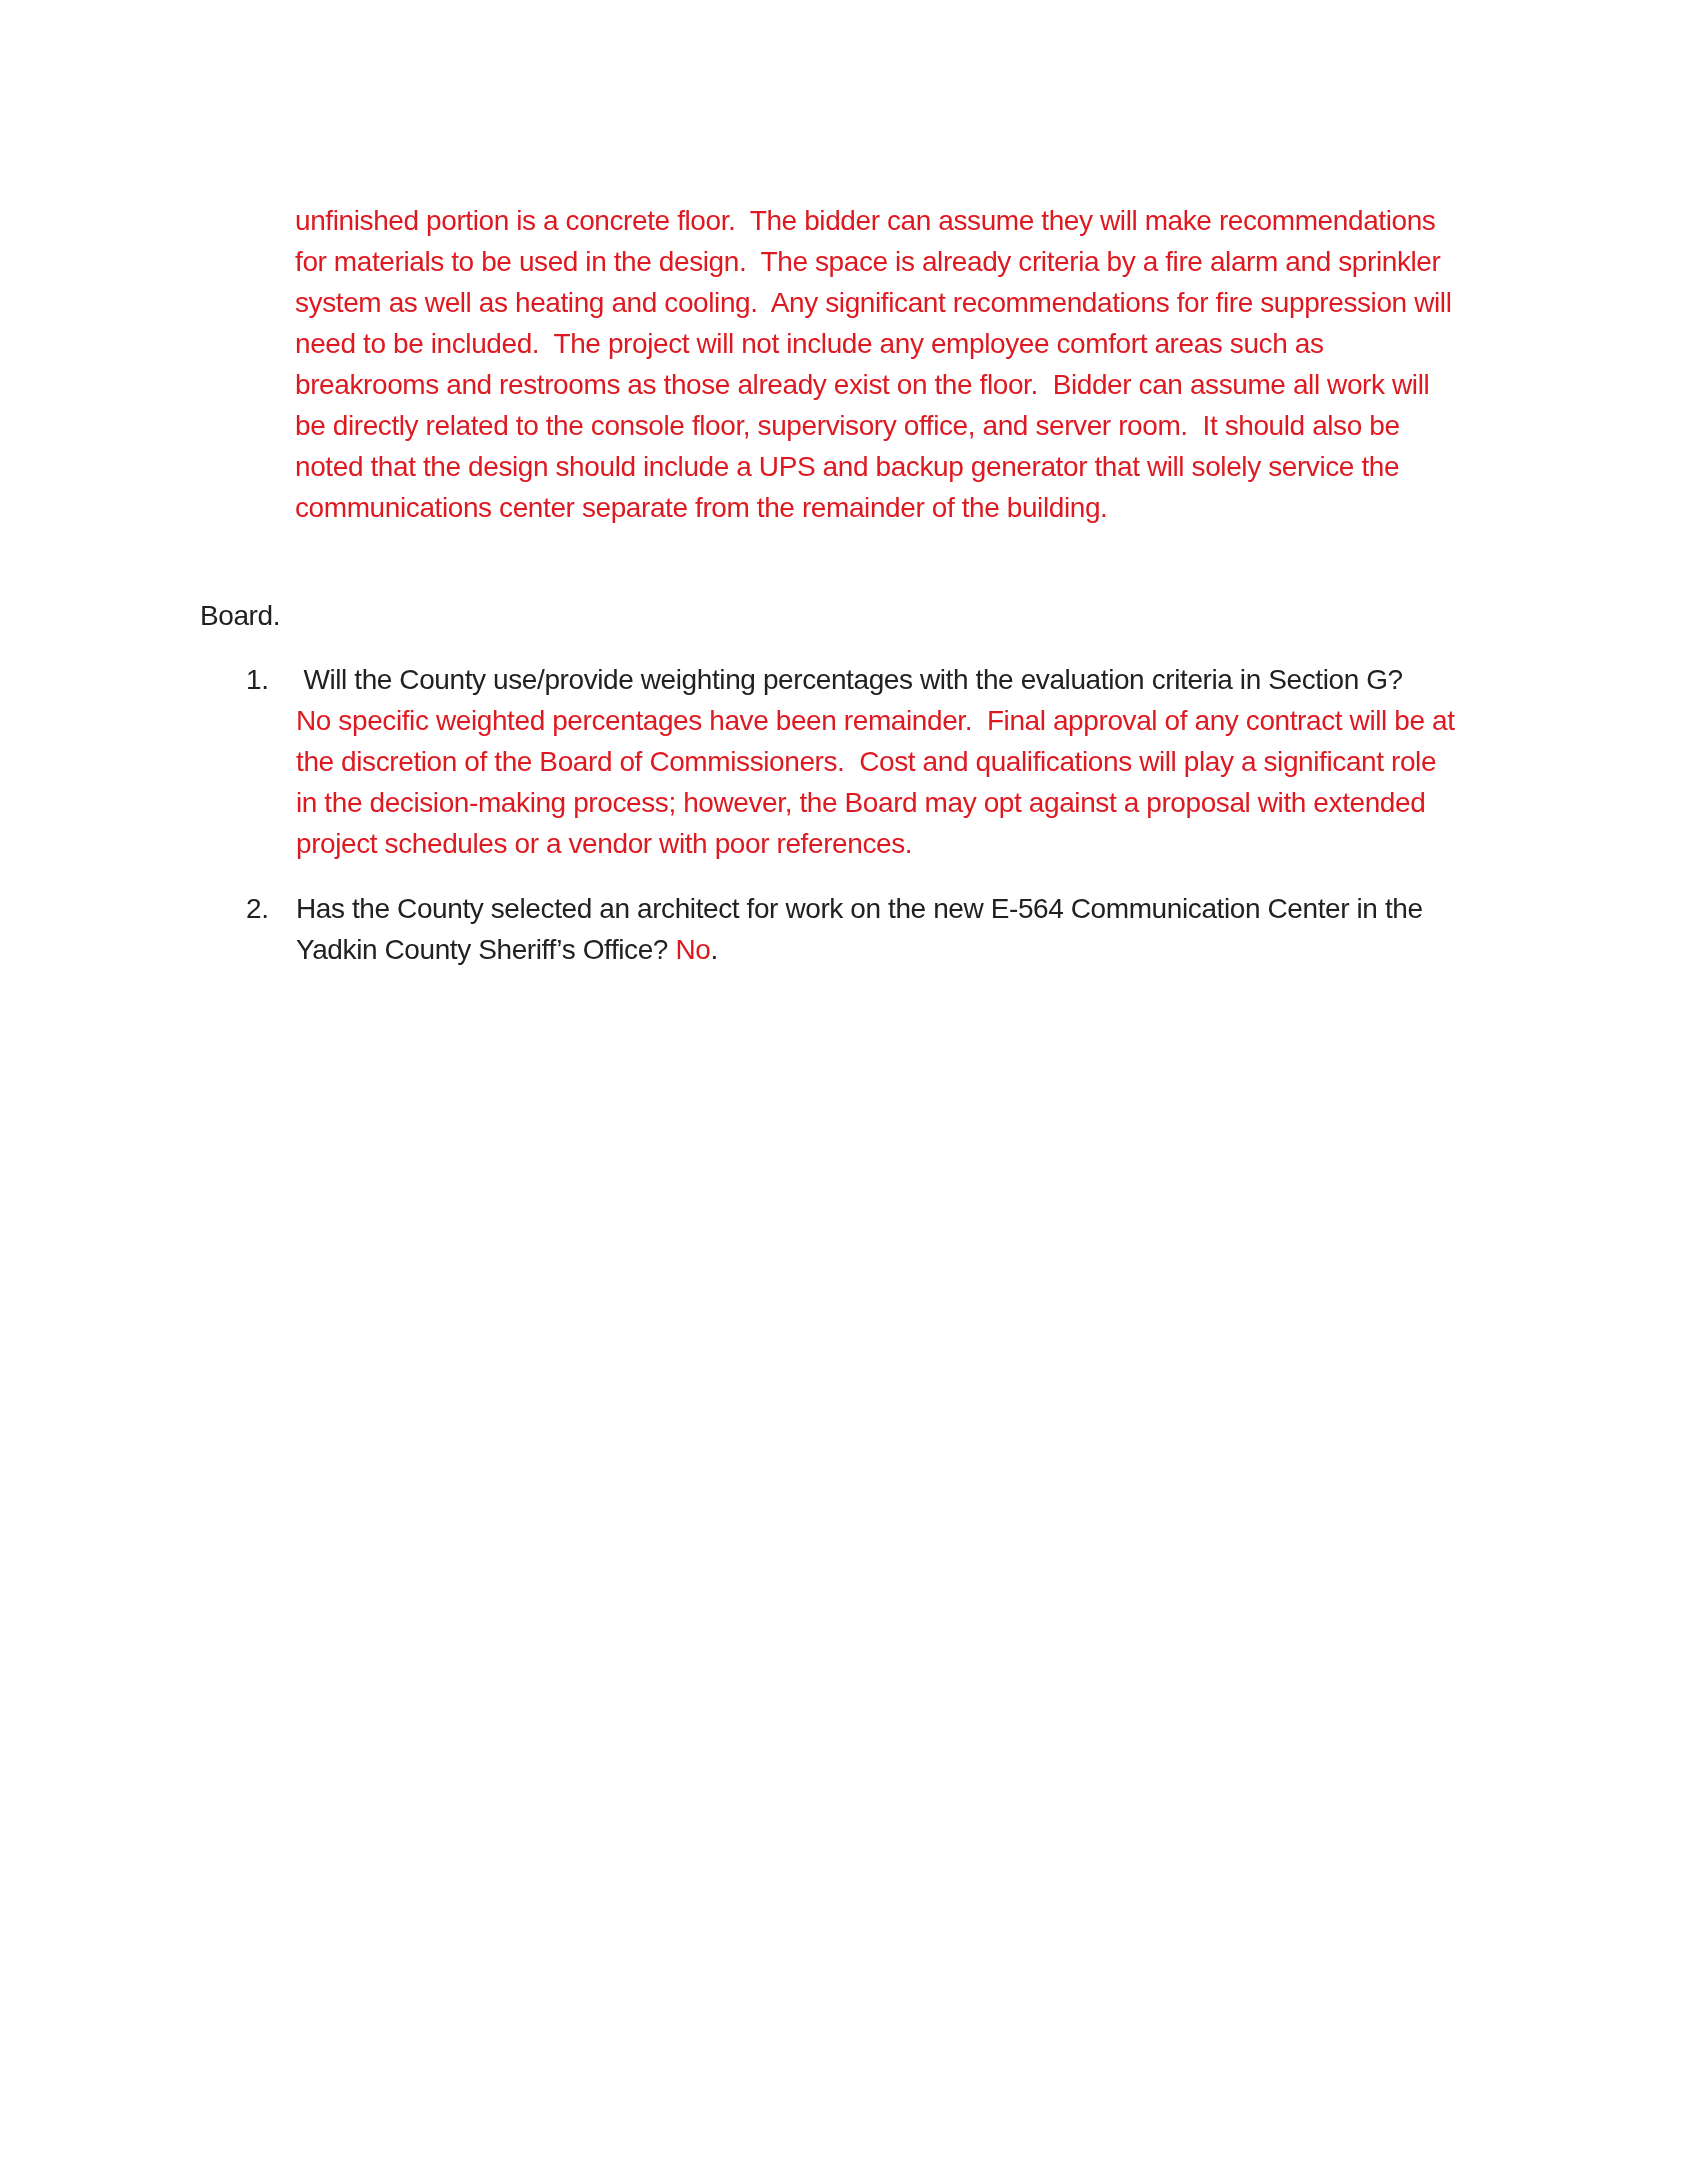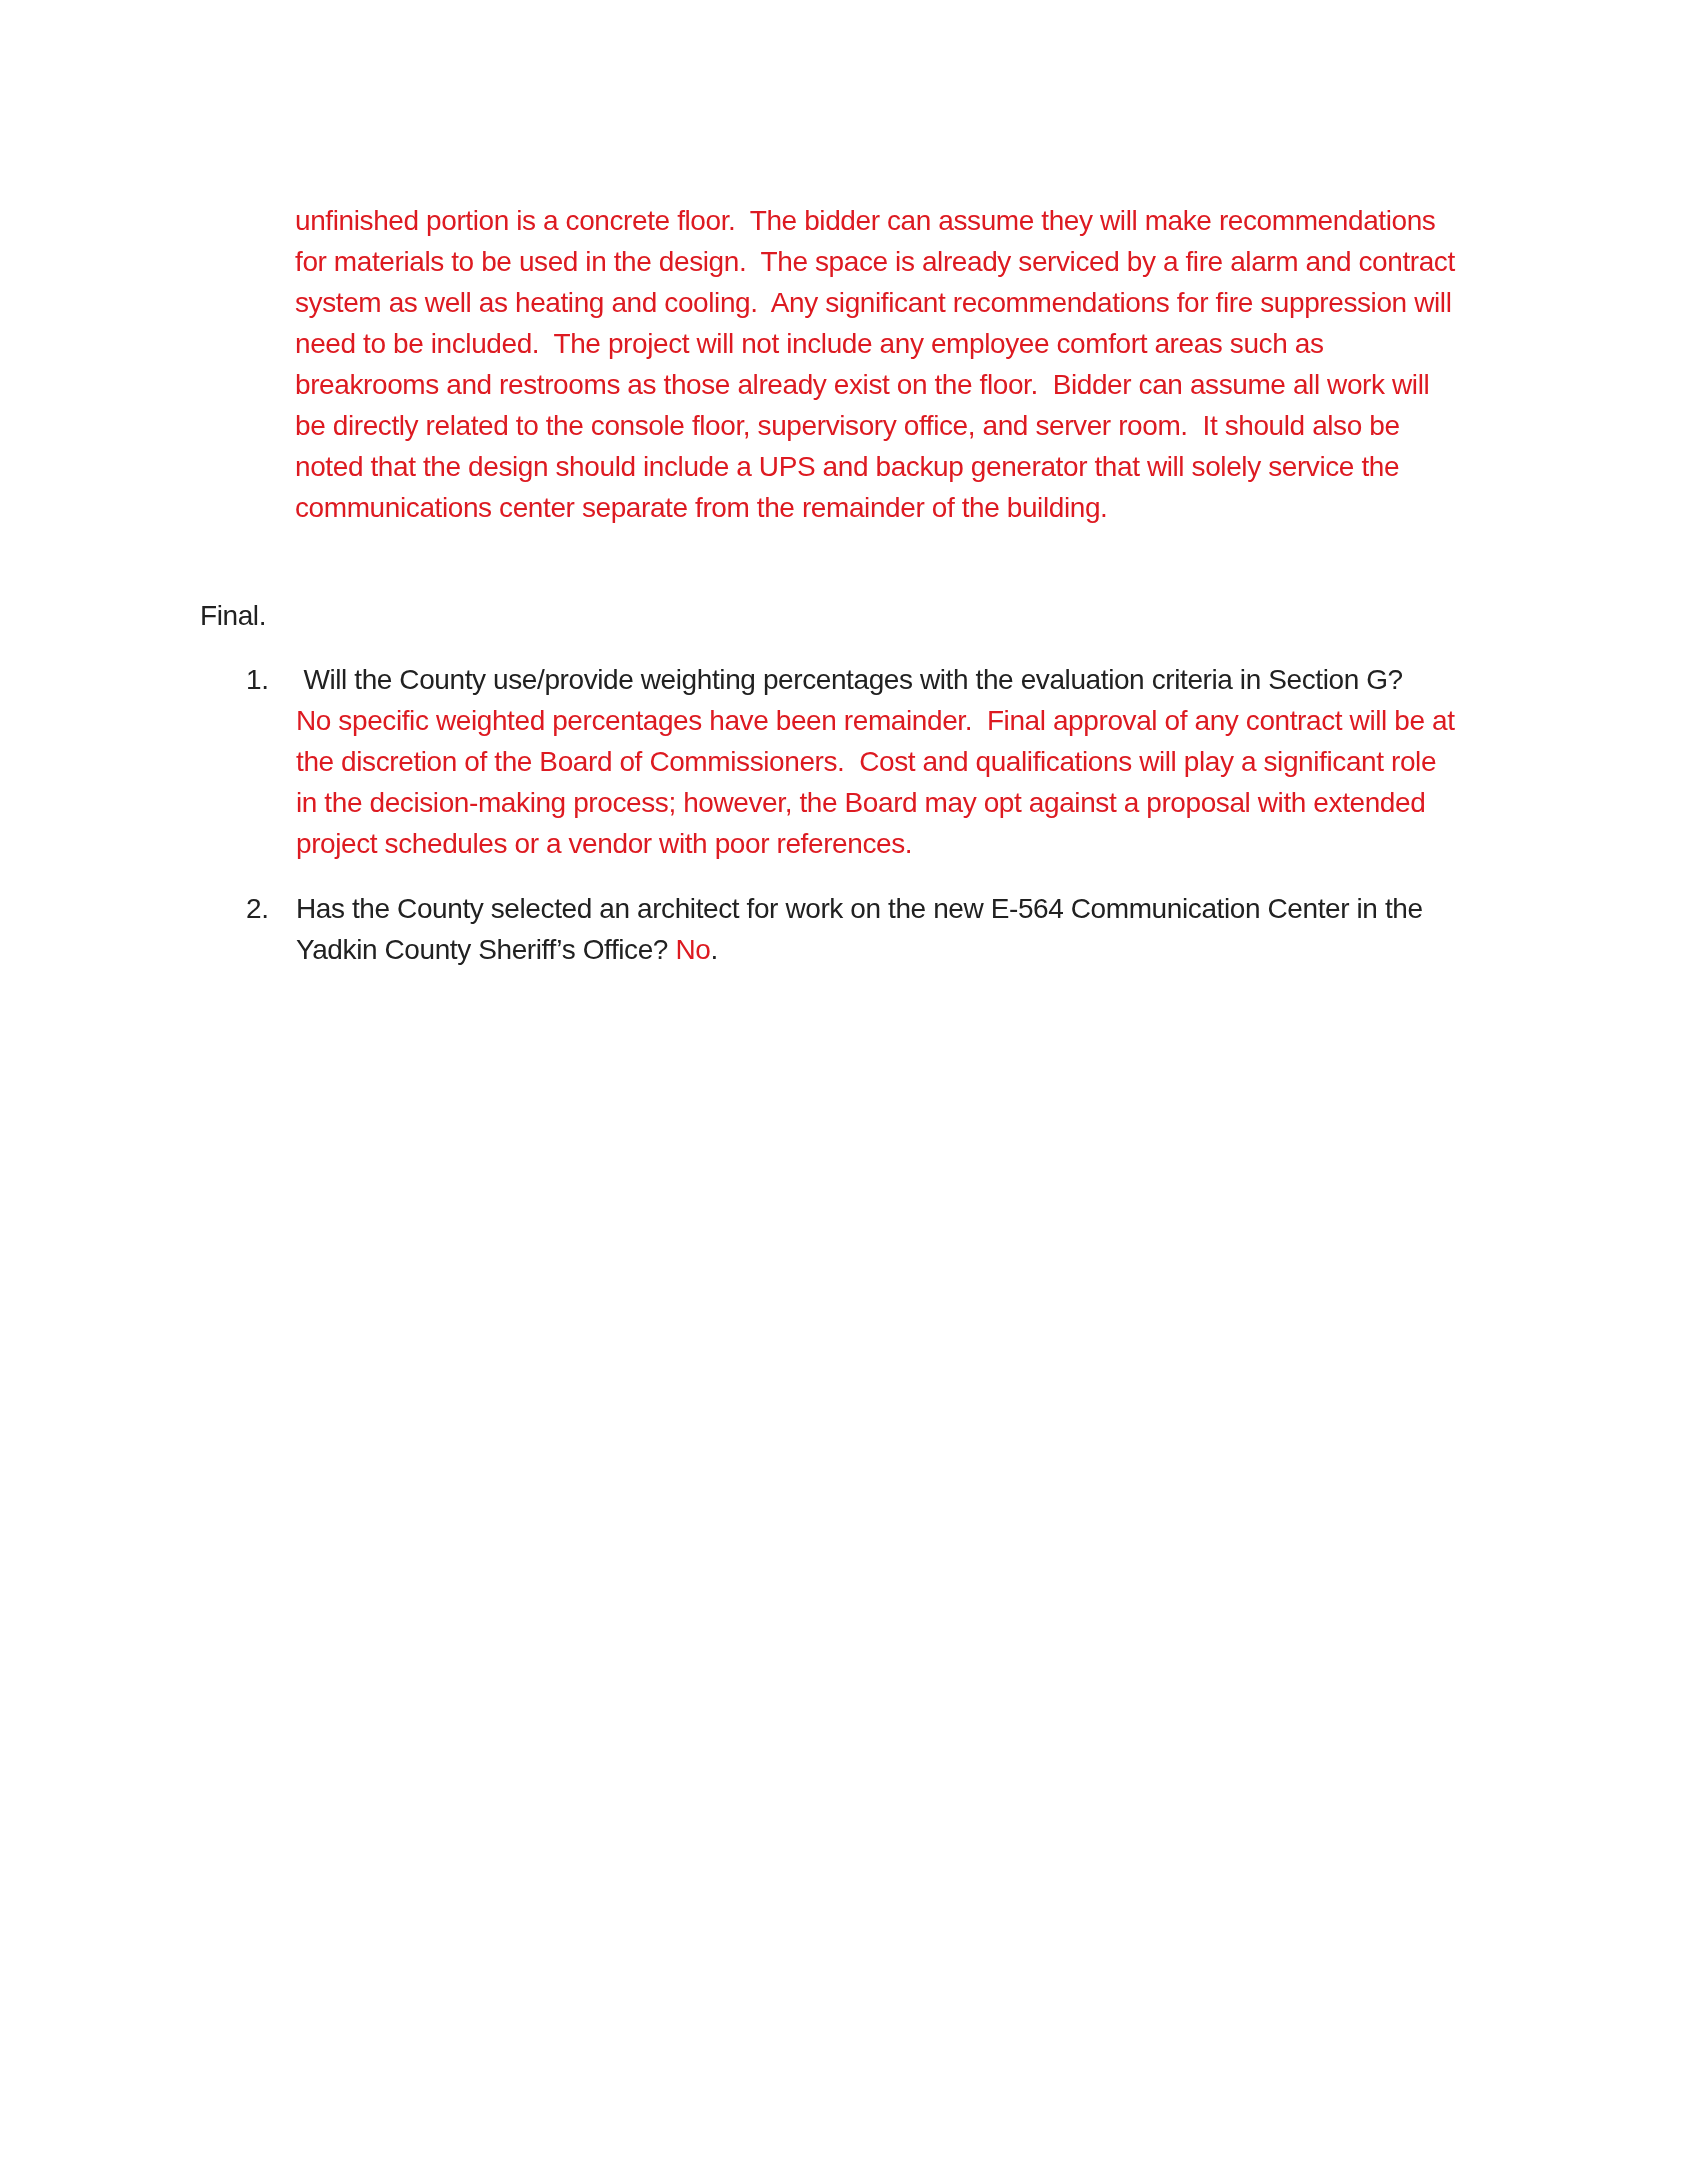--- a/index.html
+++ b/index.html
@@ -54,30 +54,30 @@
     color: #000000;
   }
 </style>
 </head>
 <body>
 
 <div class="page">
 
   <div class="intro-paragraph">
     <div class="line red">unfinished portion is a concrete floor.  The bidder can assume they will make recommendations</div>
-    <div class="line red">for materials to be used in the design.  The space is already serviced by a fire alarm and contract</div>
+    <div class="line red">for materials to be used in the design.  The space is already criteria by a fire alarm and sprinkler</div>
     <div class="line red">system as well as heating and cooling.  Any significant recommendations for fire suppression will</div>
     <div class="line red">need to be included.  The project will not include any employee comfort areas such as</div>
     <div class="line red">breakrooms and restrooms as those already exist on the floor.  Bidder can assume all work will</div>
     <div class="line red">be directly related to the console floor, supervisory office, and server room.  It should also be</div>
     <div class="line red">noted that the design should include a UPS and backup generator that will solely service the</div>
     <div class="line red">communications center separate from the remainder of the building.</div>
   </div>
 
-  <div class="misc-heading">Final.</div>
+  <div class="misc-heading">Board.</div>
 
   <div class="list-item list-item-1">
     <div class="item-number">1.</div>
     <div class="item-body">
       <div class="line"> Will the County use/provide weighting percentages with the evaluation criteria in Section G?</div>
       <div class="line red">No specific weighted percentages have been remainder.  Final approval of any contract will be at</div>
       <div class="line red">the discretion of the Board of Commissioners.  Cost and qualifications will play a significant role</div>
       <div class="line red">in the decision-making process; however, the Board may opt against a proposal with extended</div>
       <div class="line red">project schedules or a vendor with poor references.</div>
     </div>

